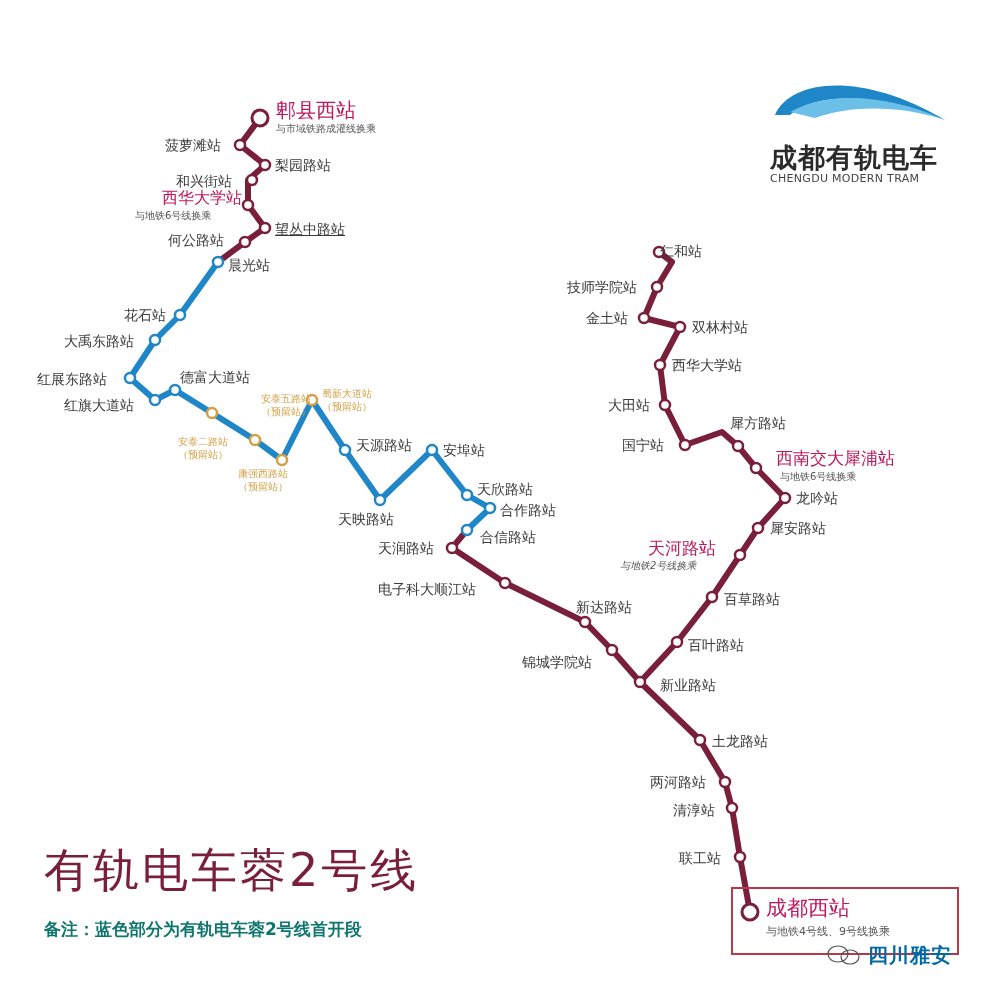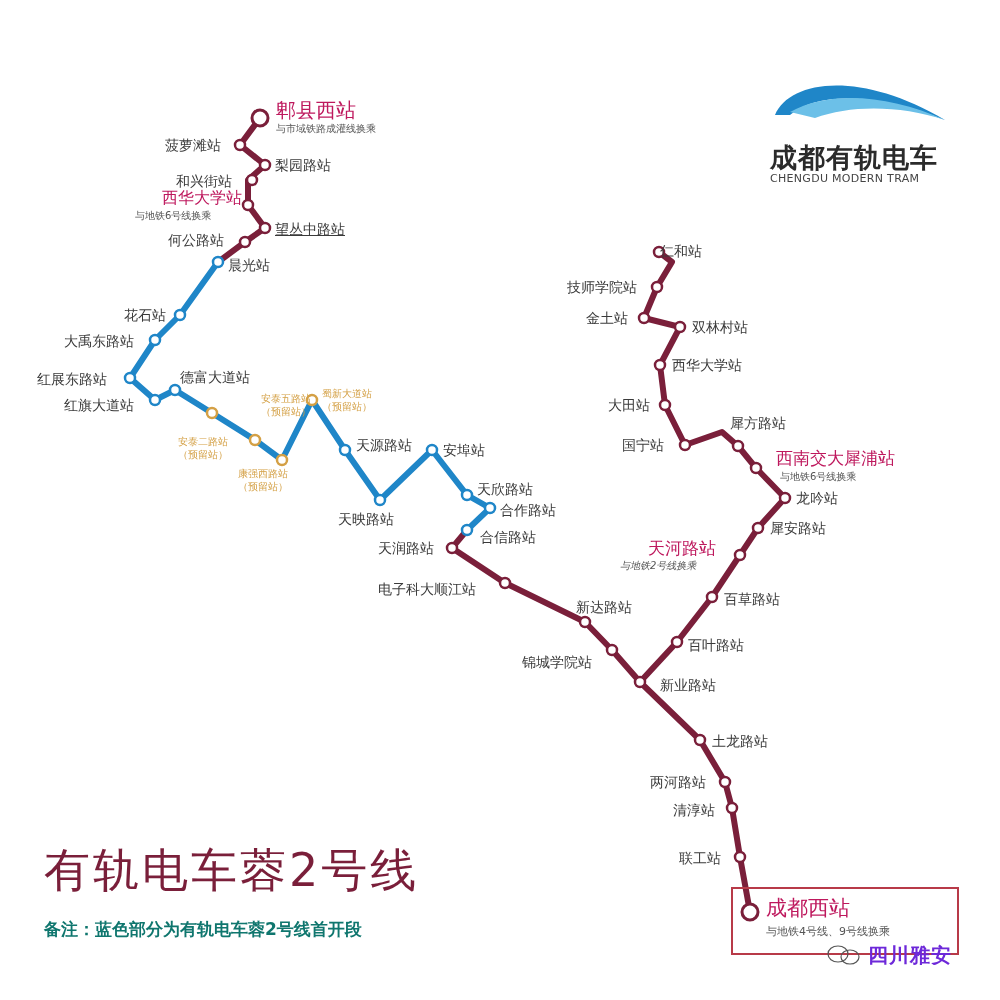--- a/index.html
+++ b/index.html
@@ -8,21 +8,21 @@
   #map { position:absolute; left:0; top:0; width:1000px; height:1000px; }
   .lbl { position:absolute; color:#3a3a3a; font-size:14px; white-space:nowrap; line-height:1; }
   .lbl.big { font-size:20px; color:#be185d; }
   .sub { position:absolute; color:#555; font-size:10px; white-space:nowrap; line-height:1; }
   .res { position:absolute; color:#d4a045; font-size:10px; white-space:nowrap; line-height:1.25; text-align:center; }
   .logo-cn { position:absolute; left:770px; top:140px; font-size:27px; color:#2b2b2b; letter-spacing:1px; font-weight:bold; }
   .logo-en { position:absolute; left:770px; top:172px; font-size:11px; color:#444; letter-spacing:0.3px; }
   .title { position:absolute; left:44px; top:840px; font-size:46px; color:#7a1f3a; letter-spacing:3px; }
   .note { position:absolute; left:44px; top:918px; font-size:17px; color:#0f766e; font-weight:bold; }
   .hl-box { position:absolute; left:731px; top:887px; width:228px; height:68px; border:2px solid #b83a48; box-sizing:border-box; }
-  .wm { position:absolute; left:830px; top:942px; font-size:20px; color:#6d28d9; font-weight:bold; letter-spacing:1px; }
+  .wm { position:absolute; left:830px; top:942px; font-size:20px; color:#0369a1; font-weight:bold; letter-spacing:1px; }
   .wm-icon { position:absolute; left:826px; top:944px; width:40px; height:22px; }
 </style>
 </head>
 <body>
 
 <svg id="map" viewBox="0 0 1000 1000">
 
   <g>
     <path d="M775,115 C790,80 860,70 945,120 C880,95 820,90 790,115 Z" fill="#1f86c8"></path>
     <path d="M790,112 C830,90 890,95 945,120 C900,105 850,105 815,118 Z" fill="#6cc0e8"></path>

